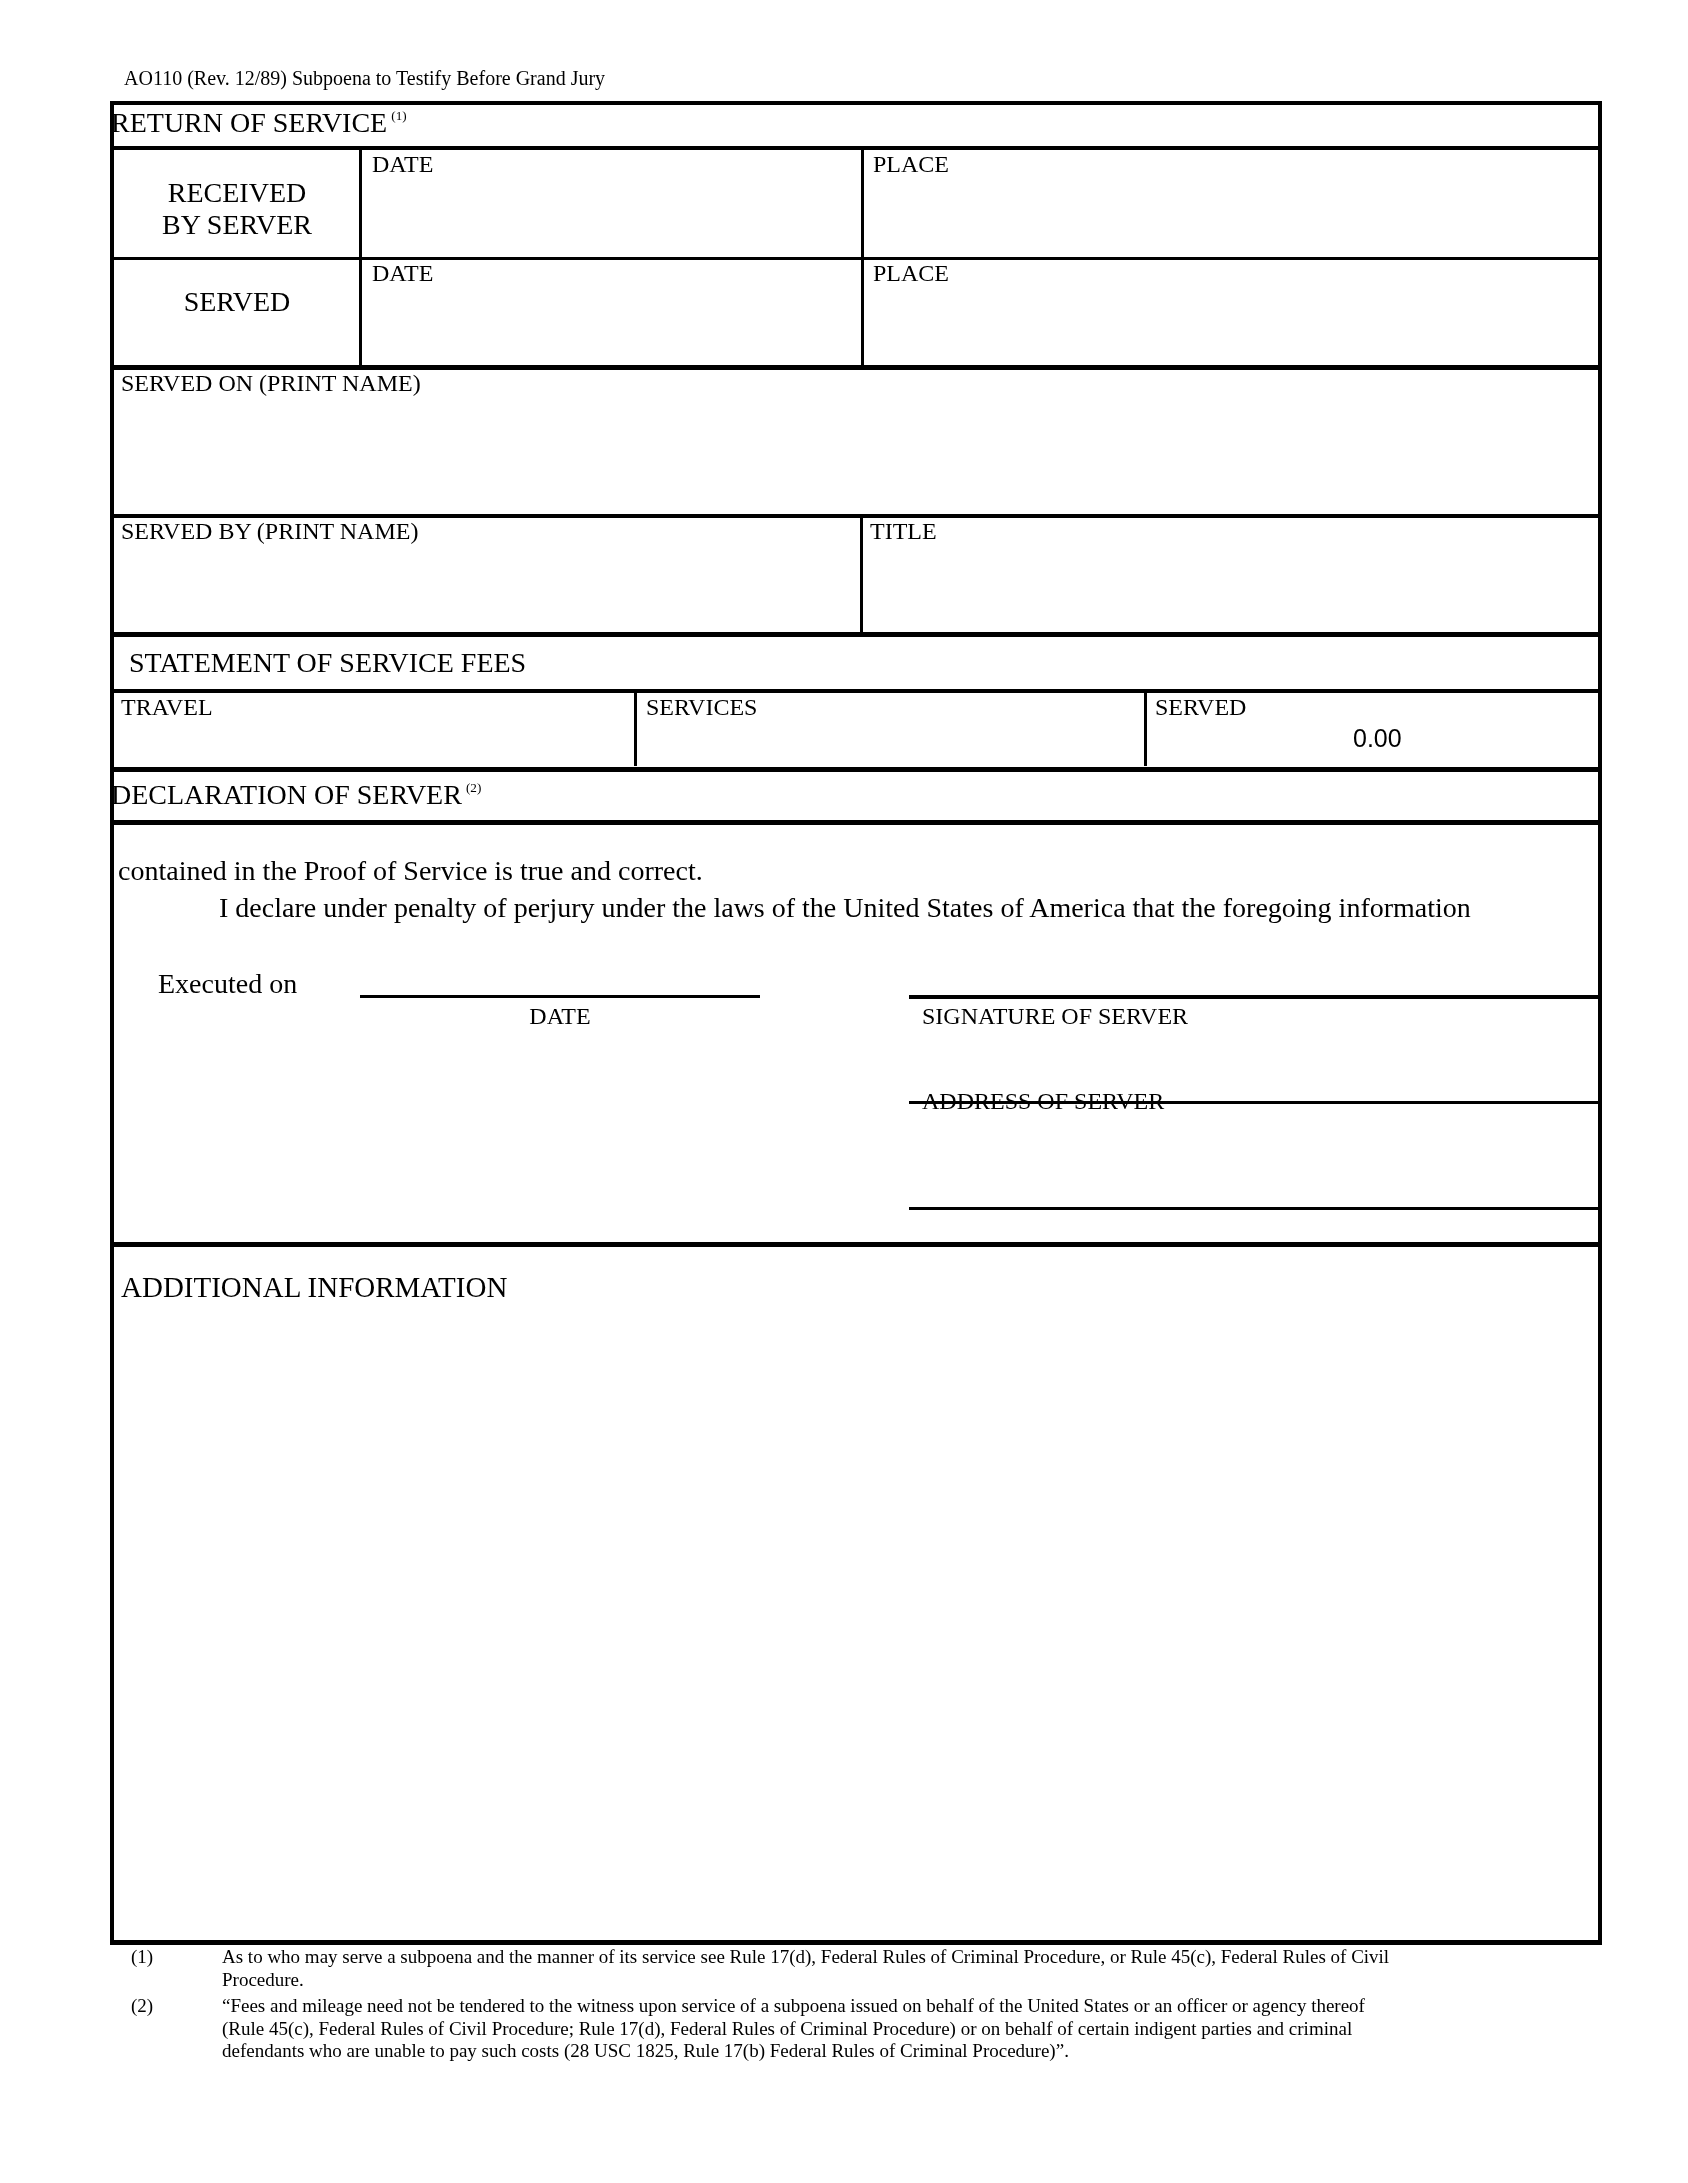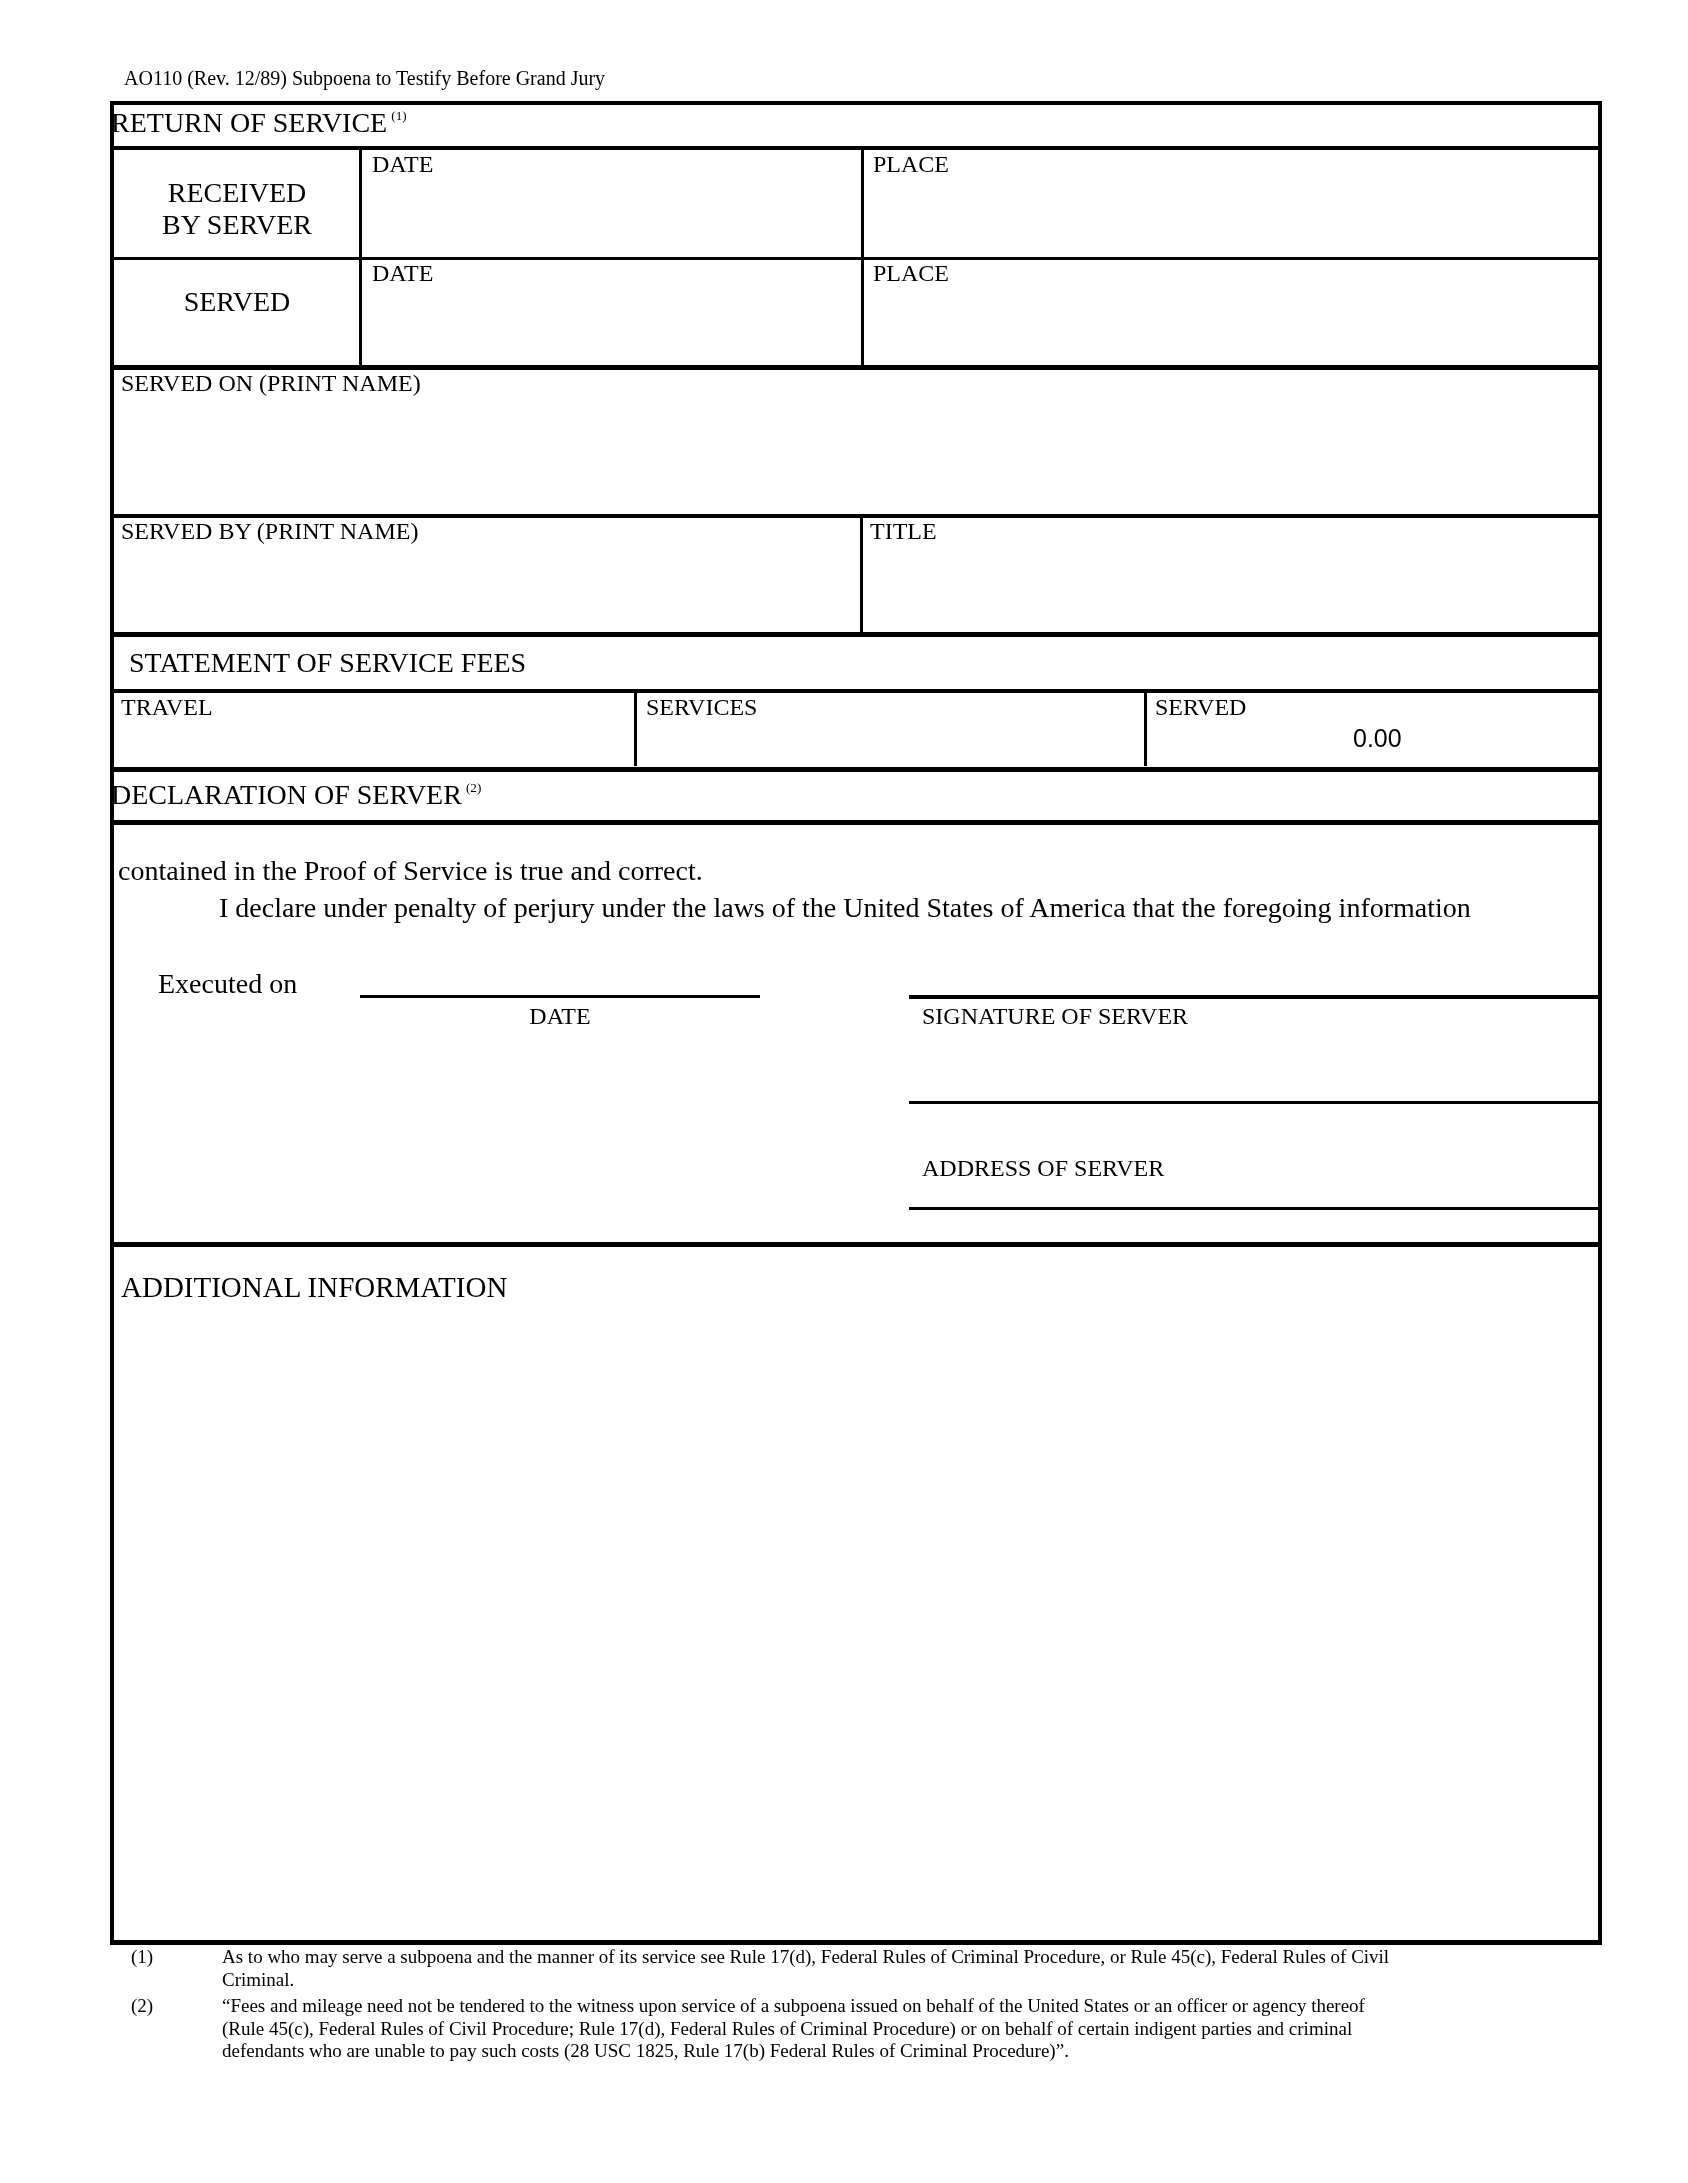--- a/index.html
+++ b/index.html
@@ -103,34 +103,34 @@
 <input class="field" style="left: 360px; top: 964px; width: 399px; height: 29px; text-align: center;" value="">
 <div class="hline" style="left:360px; top:995px; width:400px; height:3.3px;"></div>
 <div class="small-label" style="left:360px; top:1003px; width:400px; text-align:center;">DATE</div>
 
 <input class="field" style="left: 909px; top: 954px; width: 682px; height: 40px;" value="">
 <div class="hline" style="left:909px; top:995px; width:690px; height:4px;"></div>
 <div class="small-label" style="left:922px; top:1003px;">SIGNATURE OF SERVER</div>
 
 <input class="field" style="left: 909px; top: 1060px; width: 682px; height: 40px;">
 <div class="hline" style="left:909px; top:1101px; width:690px; height:3.3px;"></div>
-<div class="small-label" style="left:922px; top:1155px;">ADDRESS OF SERVER</div>
+<div class="small-label" style="left:922px; top:1088px;">ADDRESS OF SERVER</div>
 
 <input class="field" style="left: 909px; top: 1165px; width: 682px; height: 40px;" value="">
 <div class="hline" style="left:909px; top:1207px; width:690px; height:3.3px;"></div>
 
 <div class="hline" style="left:110px; top:1242px; width:1492px; height:4.6px;"></div>
 
 <div class="abs" style="left:121px; top:1265px; font-size:29px;">ADDITIONAL INFORMATION</div>
 <textarea class="field" style="left: 119px; top: 1305px; width: 1473px; height: 629px; resize: none;" placeholder=""></textarea>
 
 <div class="footnote-num" style="top:1946px;">(1)</div>
 <div class="footnote-text" style="top:1946px;">
   <div>As to who may serve a subpoena and the manner of its service see Rule 17(d), Federal Rules of Criminal Procedure, or Rule 45(c), Federal Rules of Civil</div>
-  <div>Criminal.</div>
+  <div>Procedure.</div>
 </div>
 <div class="footnote-num" style="top:1995px;">(2)</div>
 <div class="footnote-text" style="top:1995px;">
   <div>“Fees and mileage need not be tendered to the witness upon service of a subpoena issued on behalf of the United States or an officer or agency thereof</div>
   <div>(Rule 45(c), Federal Rules of Civil Procedure; Rule 17(d), Federal Rules of Criminal Procedure) or on behalf of certain indigent parties and criminal</div>
   <div>defendants who are unable to pay such costs (28 USC 1825, Rule 17(b) Federal Rules of Criminal Procedure)”.</div>
 </div>
 
 
 </body></html>

